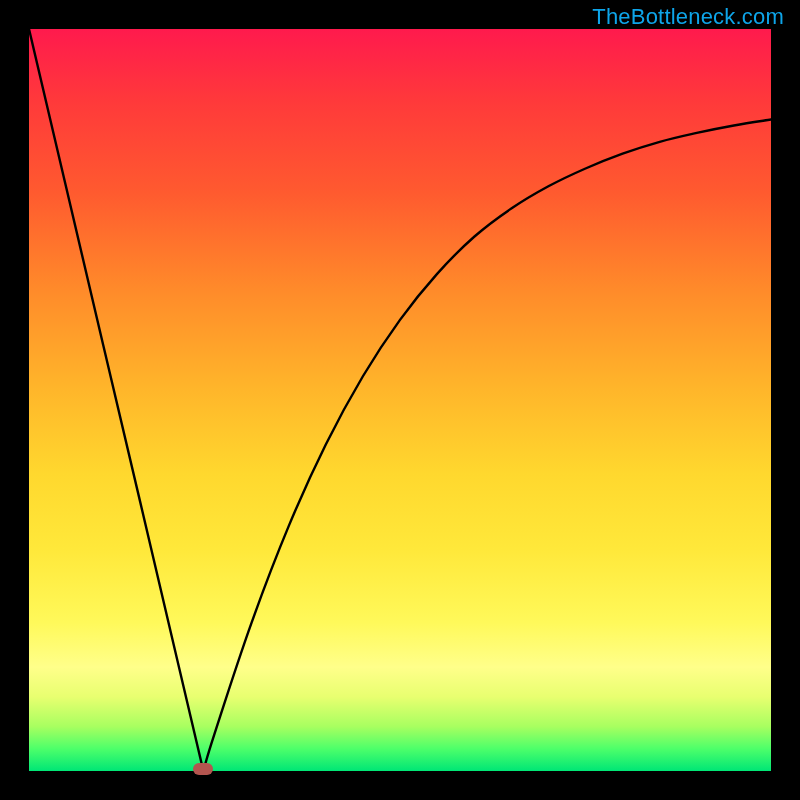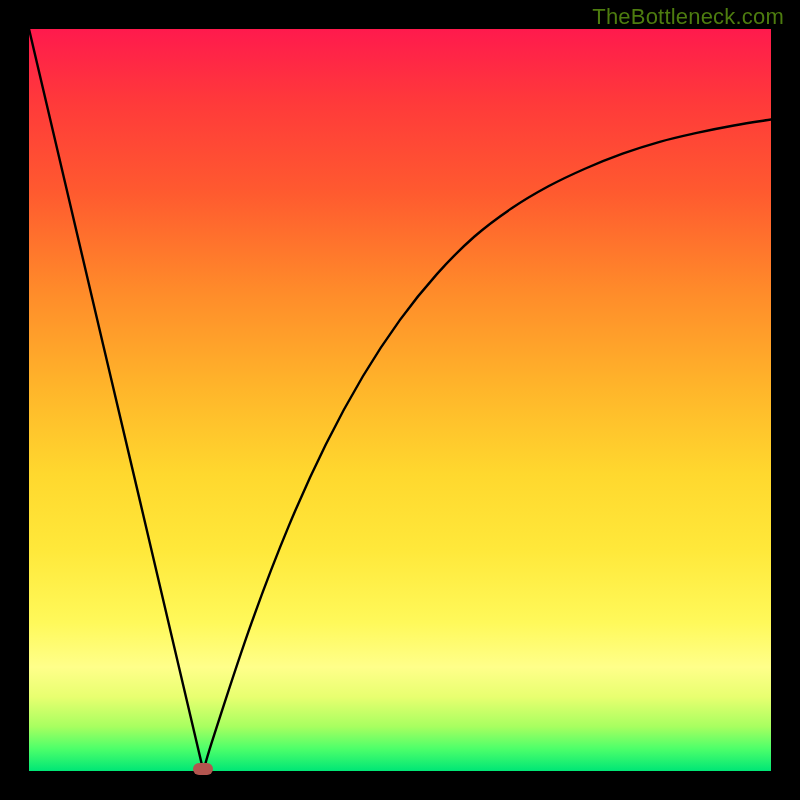--- a/index.html
+++ b/index.html
@@ -39,21 +39,21 @@
       #e8ff70 90%,
       #a8ff60 94%,
       #4dff6a 97%,
       #00e676 100%
     );
   }
   .watermark {
     position: absolute;
     top: 4px;
     right: 16px;
-    color: #4d7c0f;
+    color: #0ea5e9;
     font-size: 22px;
     letter-spacing: 0.2px;
     user-select: none;
   }
   svg.curve {
     position: absolute;
     left: 0;
     top: 0;
     width: 742px;
     height: 742px;

